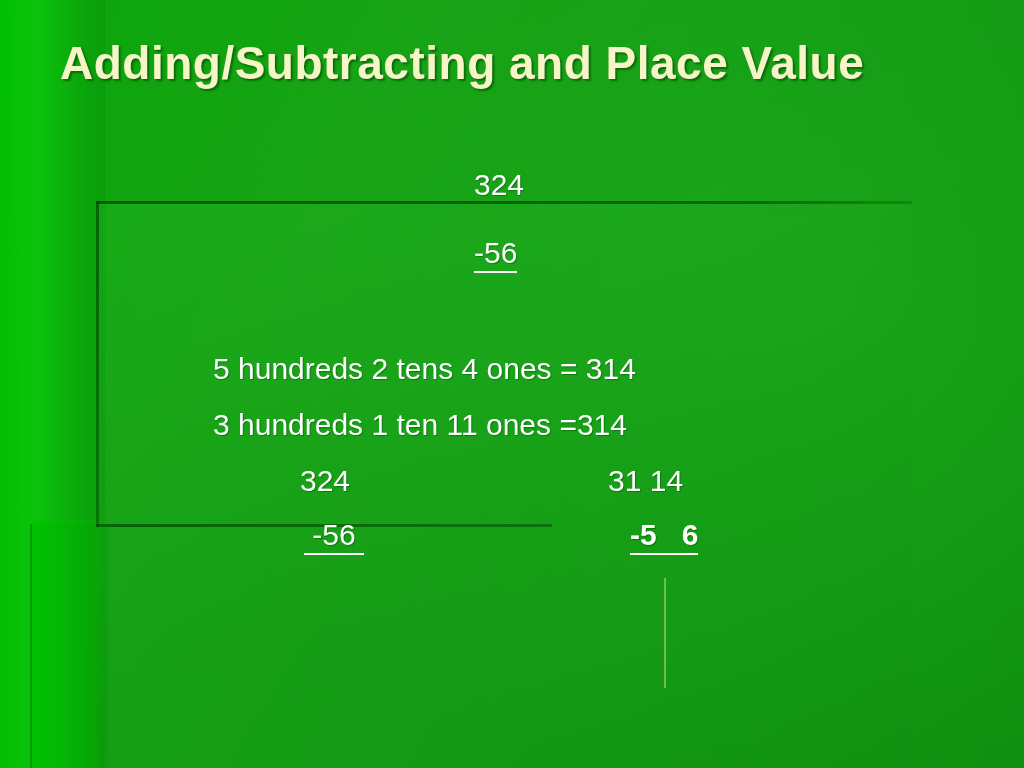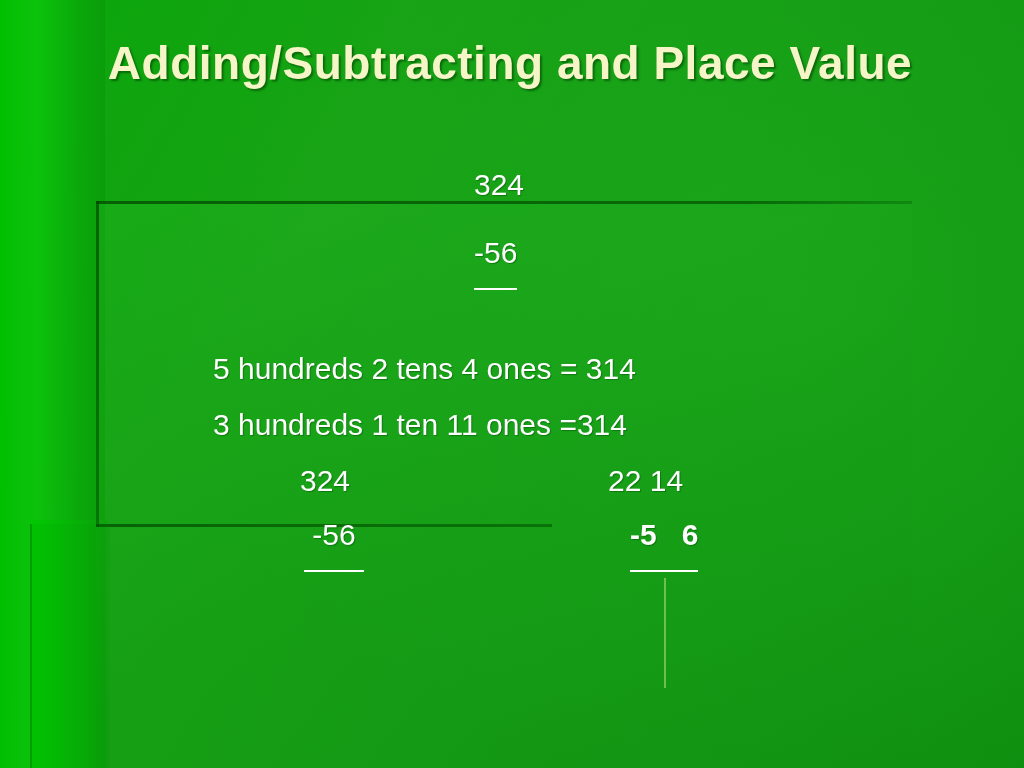--- a/index.html
+++ b/index.html
@@ -11,21 +11,20 @@
     height: 768px;
     overflow: hidden;
     font-family: "Liberation Sans", sans-serif;
   }
   #slide {
     position: relative;
     width: 1024px;
     height: 768px;
     background: #3b82f6;
     overflow: hidden;
-    text-align: center;
   }
   
   .bg-base {
     position: absolute;
     inset: 0;
     background: linear-gradient(120deg, #0aa70a 0%, #17a215 30%, #159c15 55%, #0f8f0f 100%);
   }
   .bg-glow {
     position: absolute;
     inset: 0;
@@ -122,21 +121,21 @@
     color: #ffffff;
     font-size: 30px;
   }
   .row {
     position: absolute;
     white-space: pre;
     text-shadow: 1px 1px 1px rgba(0,70,0,0.45);
   }
   .u {
     border-bottom: 2px solid #ffffff;
-    padding-bottom: 18px;
+    padding-bottom: 1px;
   }
   .r1 { left: 474px; top: 4px; }
   .r2 { left: 474px; top: 72px; }
   .r3 { left: 213px; top: 188px; }
   .r4 { left: 213px; top: 244px; }
   .r5a { left: 300px; top: 300px; }
   .r5b { left: 608px; top: 300px; }
   .r6a { left: 304px; top: 354px; }
   .r6b { left: 630px; top: 354px; font-weight: bold; }
 </style>
@@ -158,18 +157,18 @@
   <div class="thin-vert"></div>
 
   <div class="title">Adding/Subtracting and Place Value</div>
 
   <div class="body">
     <div class="row r1">324</div>
     <div class="row r2 u">-56</div>
     <div class="row r3">5 hundreds 2 tens 4 ones = 314</div>
     <div class="row r4">3 hundreds 1 ten 11 ones =314</div>
     <div class="row r5a">324</div>
-    <div class="row r5b">22 14</div>
+    <div class="row r5b">31 14</div>
     <div class="row r6a u"> -56 </div>
     <div class="row r6b u">-5   6</div>
   </div>
 
 </div>
 
 </body></html>

